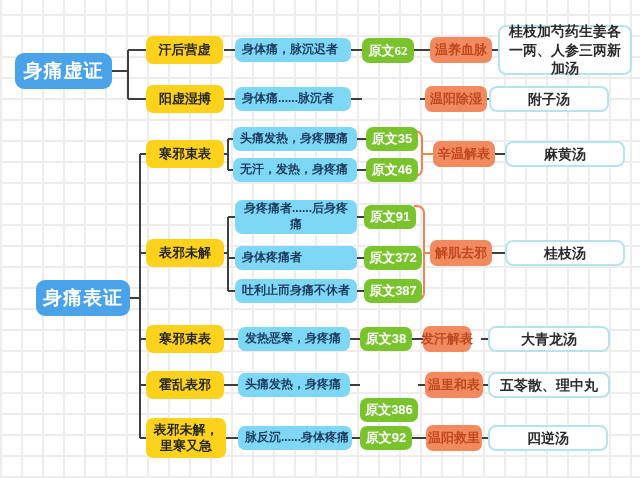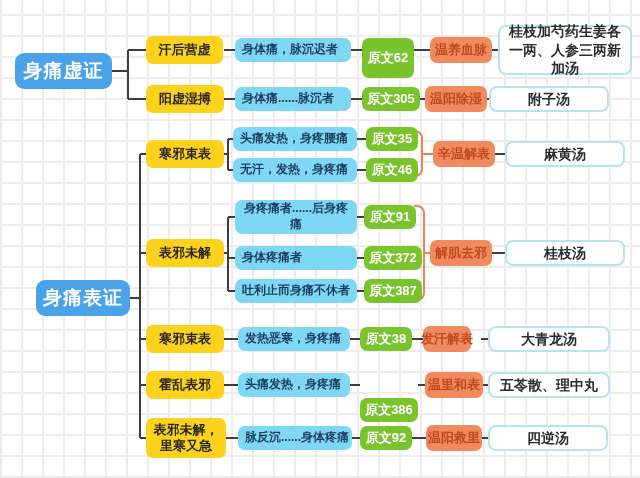--- a/index.html
+++ b/index.html
@@ -41,26 +41,25 @@
       <path d="M226 438 H238 M350 438 H360 M412 438 H426 M482 438 H488"></path>
     </g>
     <g id="bracketWires" fill="none" stroke-width="2" stroke="#ef8354">
       <path d="M412 131 h3 a7 7 0 0 1 7 7 v31 a7 7 0 0 1 -7 7 h-3 M422 154 H433"></path>
       <path d="M414 206 h3 a7 7 0 0 1 7 7 v80 a7 7 0 0 1 -7 7 h-3 M424 253 H430"></path>
     </g>
   </svg>
 <div class="node node-root" style="left: 15px; top: 53px; width: 97px; height: 36px;">身痛虚证</div>
     <div class="node node-pattern" style="left: 146px; top: 36px; width: 77px; height: 28px;">汗后营虚</div>
     <div class="node node-symptom" style="left: 235px; top: 38px; width: 116px; height: 24px;">身体痛，脉沉迟者</div>
-    <div class="node node-ref" style="left: 362px; top: 38px; width: 52px; height: 40px;">原文62</div>
+    <div class="node node-ref" style="left: 362px; top: 38px; width: 52px; height: 25px; font-family: Liberation Serif, serif;">原文62</div>
     <div class="node node-method" style="left: 430px; top: 37px; width: 62px; height: 26px;">温养血脉</div>
     <div class="node node-formula" style="left: 498px; top: 25px; width: 134px; height: 50px;">桂枝加芍药生姜各一两、人参三两新加汤</div>
     <div class="node node-pattern" style="left: 146px; top: 85px; width: 78px; height: 28px;">阳虚湿搏</div>
     <div class="node node-symptom" style="left: 235px; top: 87px; width: 116px; height: 24px;">身体痛......脉沉者</div>
-    <div class="node node-ref" style="left: 362px; top: 87px; width: 58px; height: 24px;">原文305</div>
     <div class="node node-method" style="left: 425px; top: 86px; width: 62px; height: 26px;">温阳除湿</div>
     <div class="node node-formula" style="left: 489px; top: 86px; width: 120px; height: 26px;">附子汤</div>
     <div class="node node-root" style="left: 36px; top: 280px; width: 94px; height: 36px;">身痛表证</div>
     <div class="node node-pattern" style="left: 146px; top: 140px; width: 78px; height: 28px;">寒邪束表</div>
     <div class="node node-symptom" style="left: 233px; top: 127px; width: 124px; height: 24px;">头痛发热，身疼腰痛</div>
     <div class="node node-ref" style="left: 366px; top: 127px; width: 52px; height: 24px;">原文35</div>
     <div class="node node-symptom" style="left: 233px; top: 158px; width: 124px; height: 24px;">无汗，发热，身疼痛</div>
     <div class="node node-ref" style="left: 366px; top: 158px; width: 52px; height: 24px;">原文46</div>
     <div class="node node-method" style="left: 433px; top: 141px; width: 62px; height: 26px;">辛温解表</div>
     <div class="node node-formula" style="left: 505px; top: 141px; width: 120px; height: 26px;">麻黄汤</div>

